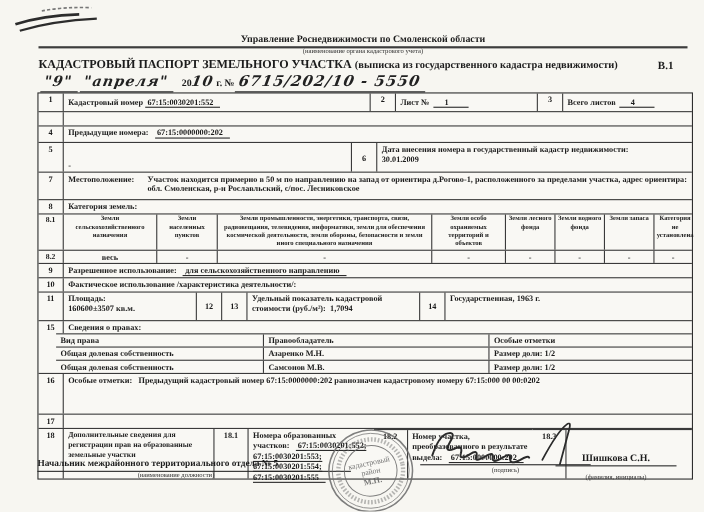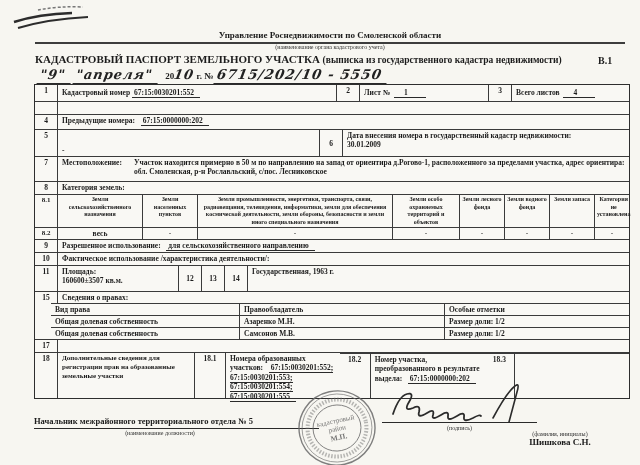--- a/index.html
+++ b/index.html
@@ -46,21 +46,21 @@
   .rights-c2{flex:0 0 196px;border-right:1px solid #3a3a3a;padding:1px 4px;}
   .rights-c3{flex:1;padding:1px 4px;}
   .subnum{flex:0 0 30px;border-right:1px solid #3a3a3a;text-align:center;padding-top:1px;}
   .subrow{display:flex;border-top:1px solid #3a3a3a;}
   .subrow:first-child{border-top:none;}
   
   .job-title{left:34px;top:416px;width:285px;font-size:8.5px;font-weight:bold;border-bottom:1.2px solid #2a2a2a;padding-bottom:2px;}
   .job-cap{left:60px;top:430px;width:200px;text-align:center;}
   .sig-line{left:382px;top:421px;width:155px;border-bottom:1.2px solid #2a2a2a;height:1px;}
   .sig-cap{left:382px;top:425px;width:155px;text-align:center;}
-  .name-line{left:505px;top:437px;width:110px;font-size:9px;font-weight:bold;text-align:center;border-bottom:1.2px solid #2a2a2a;padding-bottom:18px;}
+  .name-line{left:505px;top:411px;width:110px;font-size:9px;font-weight:bold;text-align:center;border-bottom:1.2px solid #2a2a2a;padding-bottom:2px;}
   .name-cap{left:505px;top:431px;width:110px;text-align:center;}
   .stamp{left:288px;top:386px;z-index:5;opacity:.85;}
   .signature-svg{left:375px;top:384px;z-index:6;}
   .scribble-svg{left:8px;top:4px;}
 </style>
 </head>
 <body>
 
 <svg class="abs scribble-svg" width="110" height="28">
   <path d="M30 6 q20 -4 45 -3" stroke="#777" stroke-width="1.5" fill="none" stroke-dasharray="3,2"></path>
@@ -178,20 +178,24 @@
   </div>
 
   <div class="row" style="height:25px">
     <div class="num">11</div>
     <div class="cell cellb" style="flex:0 0 112px">
       <div>Площадь:</div>
       <div>160600±3507 кв.м.</div>
     </div>
     <div class="num" style="align-items:center">12</div>
     <div class="num" style="align-items:center">13</div>
+    <div class="cell cellb" style="flex:0 0 148px">
+      <span>Удельный показатель кадастровой стоимости (руб./м²):</span>&nbsp;
+      <span>1,7094</span>
+    </div>
     <div class="num" style="align-items:center">14</div>
     <div class="cell">Государственная, 1963 г.</div>
   </div>
 
   <div class="row" style="height:11px">
     <div class="num">15</div>
     <div class="cell">Сведения о правах:</div>
   </div>
 
   <div class="rights-row" style="height:11px">
@@ -203,20 +207,27 @@
     <div class="rights-c1">Общая долевая собственность</div>
     <div class="rights-c2">Азаренко М.Н.</div>
     <div class="rights-c3">Размер доли: 1/2</div>
   </div>
   <div class="rights-row" style="height:11px">
     <div class="rights-c1">Общая долевая собственность</div>
     <div class="rights-c2">Самсонов М.В.</div>
     <div class="rights-c3">Размер доли: 1/2</div>
   </div>
 
+  <div class="row" style="height:36px">
+    <div class="num">16</div>
+    <div class="cell">
+      <span>Особые отметки:</span>&nbsp;&nbsp;
+      <span>Предыдущий кадастровый номер 67:15:0000000:202 равнозначен кадастровому номеру 67:15:000 00 00:0202</span>
+    </div>
+  </div>
 
   <div class="row" style="height:12px">
     <div class="num">17</div>
     <div class="cell"></div>
   </div>
 
   <div class="row" style="height:45px">
     <div class="num">18</div>
     <div class="cell cellb" style="flex:0 0 128px;font-size:7px">Дополнительные сведения для регистрации прав на образованные земельные участки</div>
     <div style="flex:1;display:flex;flex-direction:row">

